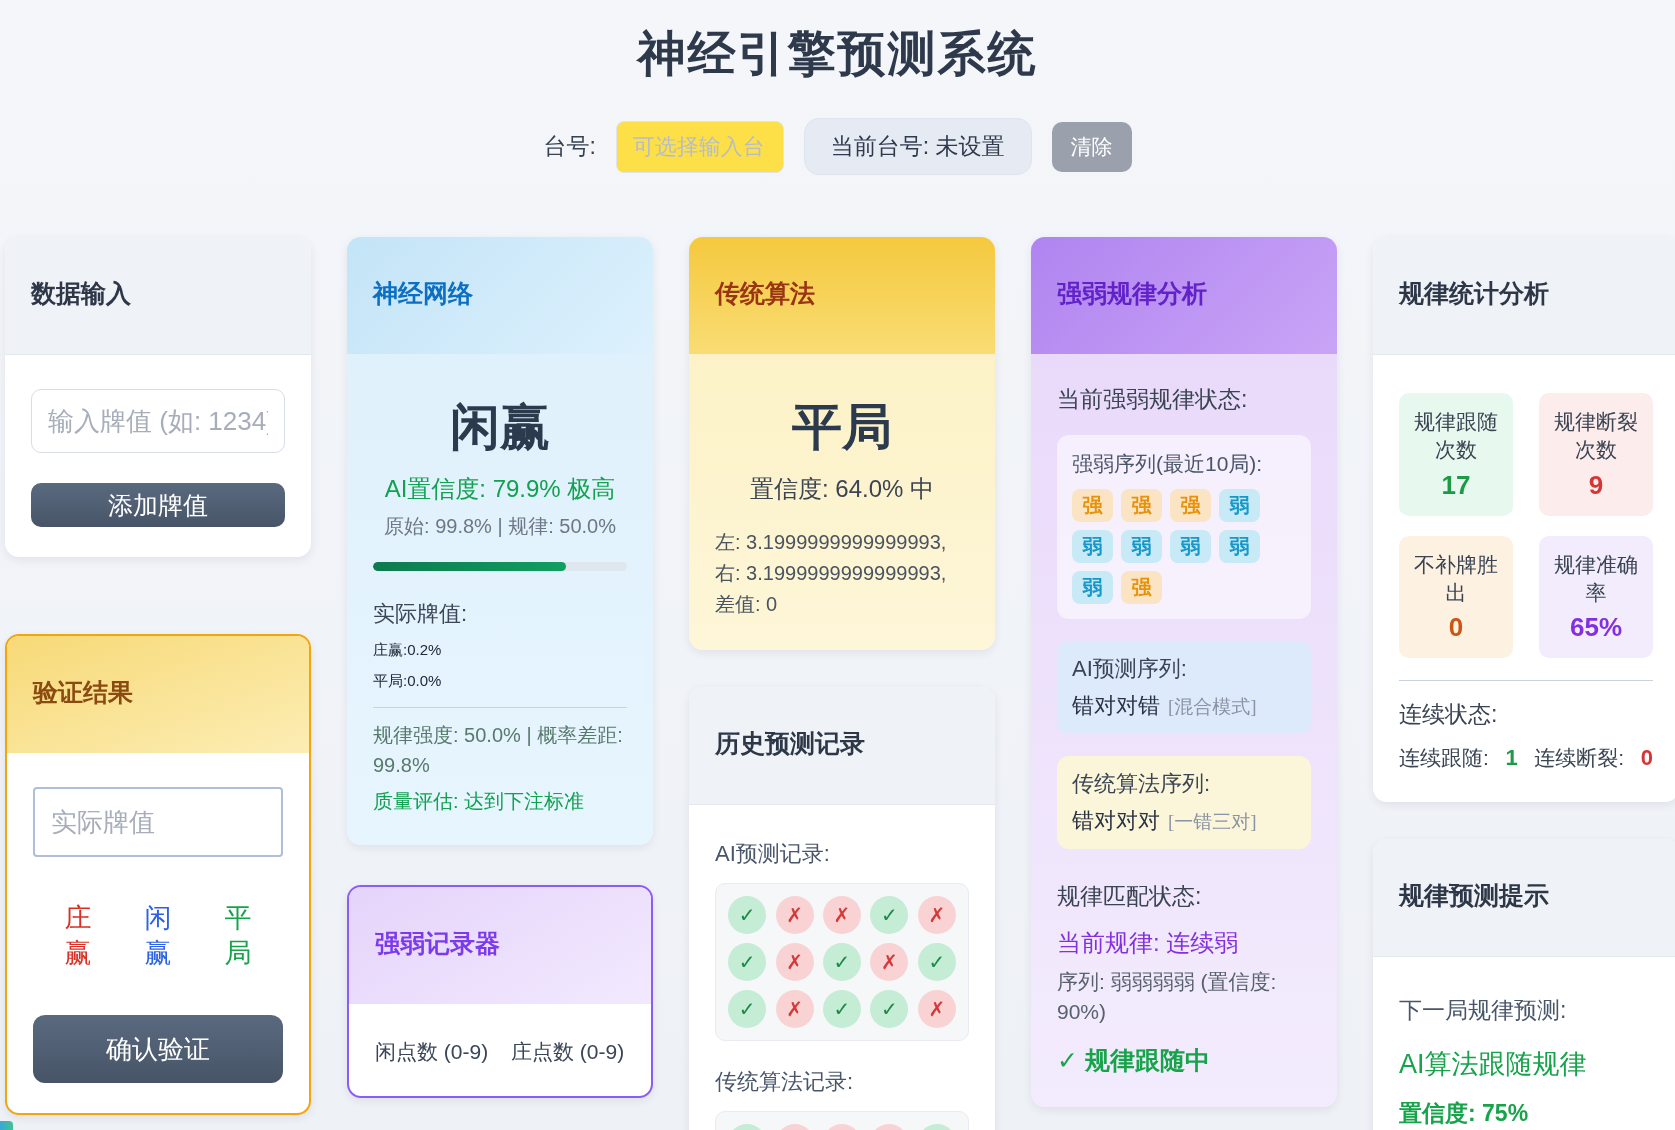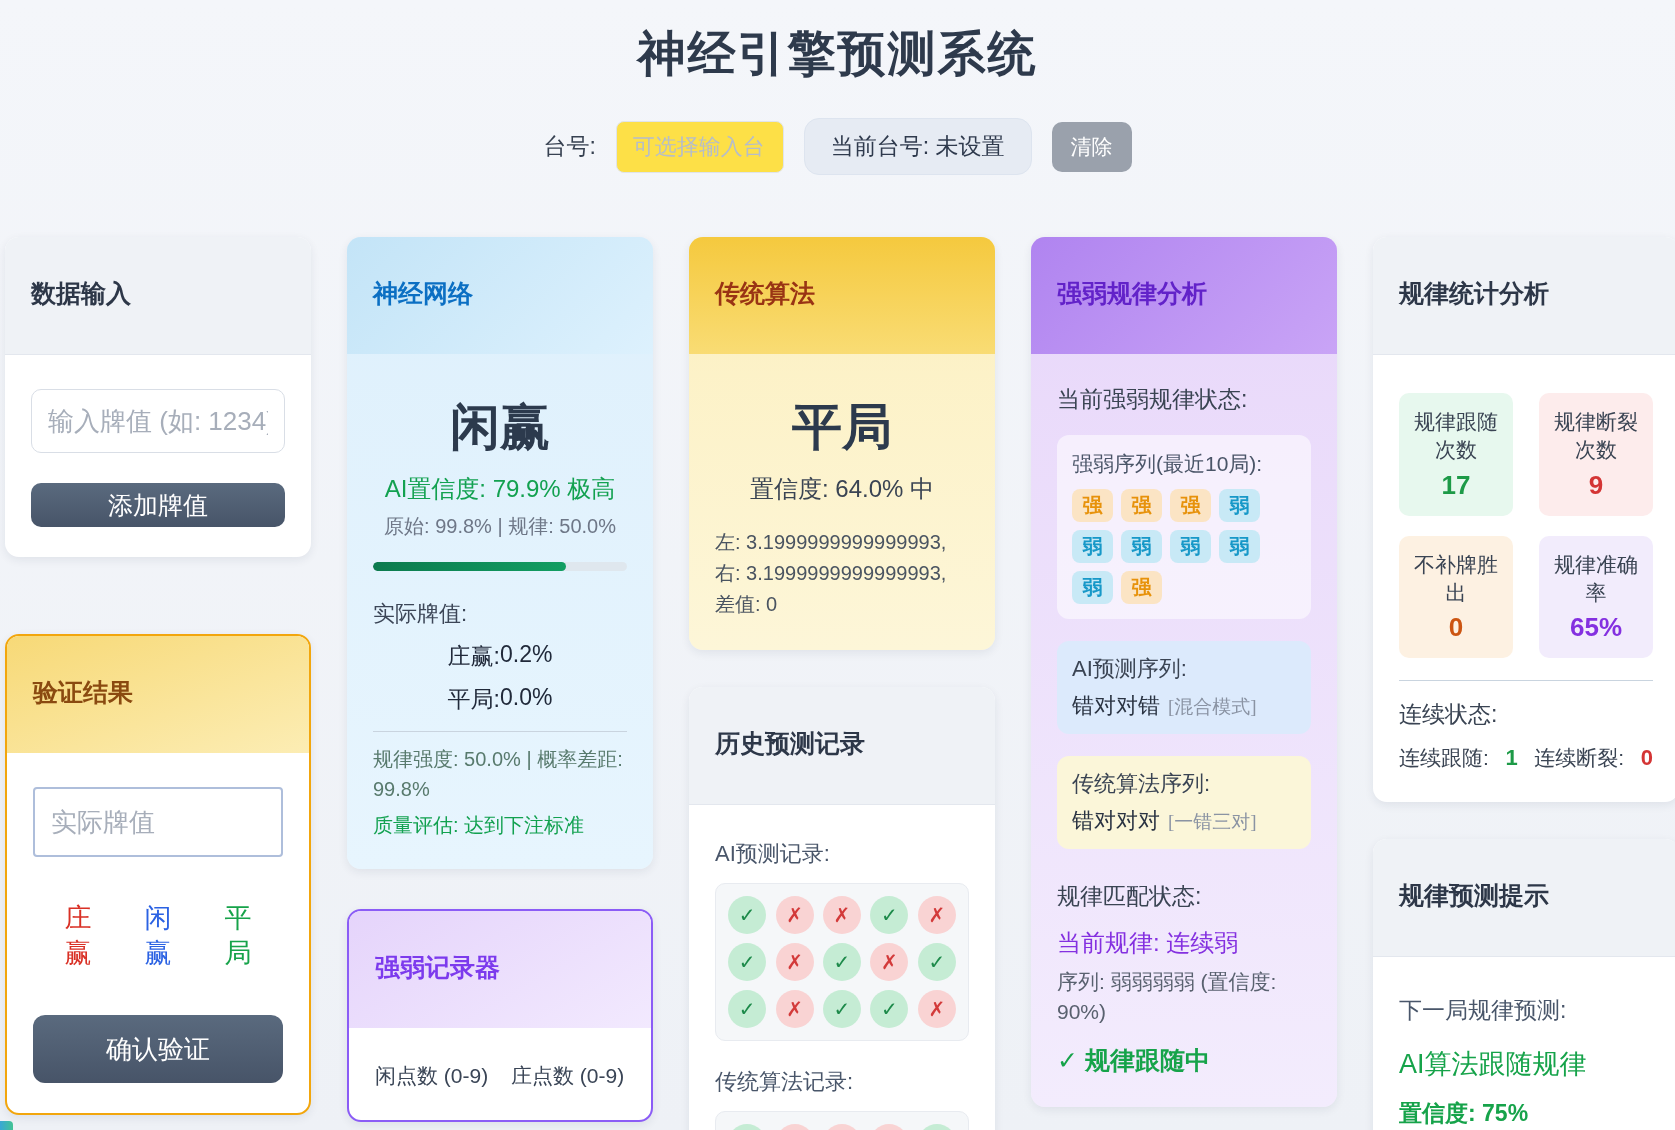--- a/index.html
+++ b/index.html
@@ -42,21 +42,21 @@
   
   .card-neural { background:linear-gradient(180deg,#def0fc,#e7f5fe); }
   .card-neural .card-head { background:linear-gradient(135deg,#c3e4f7,#ddf1fd); border-bottom:none; }
   .card-neural .ttl { color:#0b6fc3; }
   .big-result { text-align:center; font-size:50px; font-weight:700; color:#2c3a4d; margin-top:6px; }
   .conf-line { text-align:center; font-size:24px; color:#12a150; margin-top:12px; }
   .raw-line { text-align:center; font-size:20px; color:#6e7787; margin-top:8px; }
   .progress-track { margin-top:22px; height:9px; border-radius:5px; background:#dfe7ee; overflow:hidden; }
   .progress-fill { height:100%; border-radius:5px; background:linear-gradient(90deg,#0c7a4e,#129e62); }
   .sec-label { font-size:22px; color:#3c4657; margin-top:28px; }
-  .prob-row { display:flex; justify-content:center; font-size:23px; color:#20293a; margin-top:12px; }
+  .prob-row { display:flex; justify-content:flex-start; font-size:15px; color:#20293a; margin-top:12px; }
   .divider { border-top:1px solid #c9d4df; margin:16px 0 12px; }
   .strength-line { font-size:20px; color:#587a6d; line-height:1.5; }
   .quality-line { font-size:20px; color:#12a150; margin-top:8px; }
   .card-recorder { border:2px solid #8b5cf6; margin-top:40px; background:#fff; }
   .card-recorder .card-head { background:linear-gradient(150deg,#e5d4fb,#f2e9fe); border-bottom:none; }
   .card-recorder .ttl { color:#7c3aed; }
   .rec-grid { display:grid; grid-template-columns:1fr 1fr; gap:22px; }
   .rec-grid .flabel { font-size:21px; color:#3a4556; line-height:1.35; }
 
   

